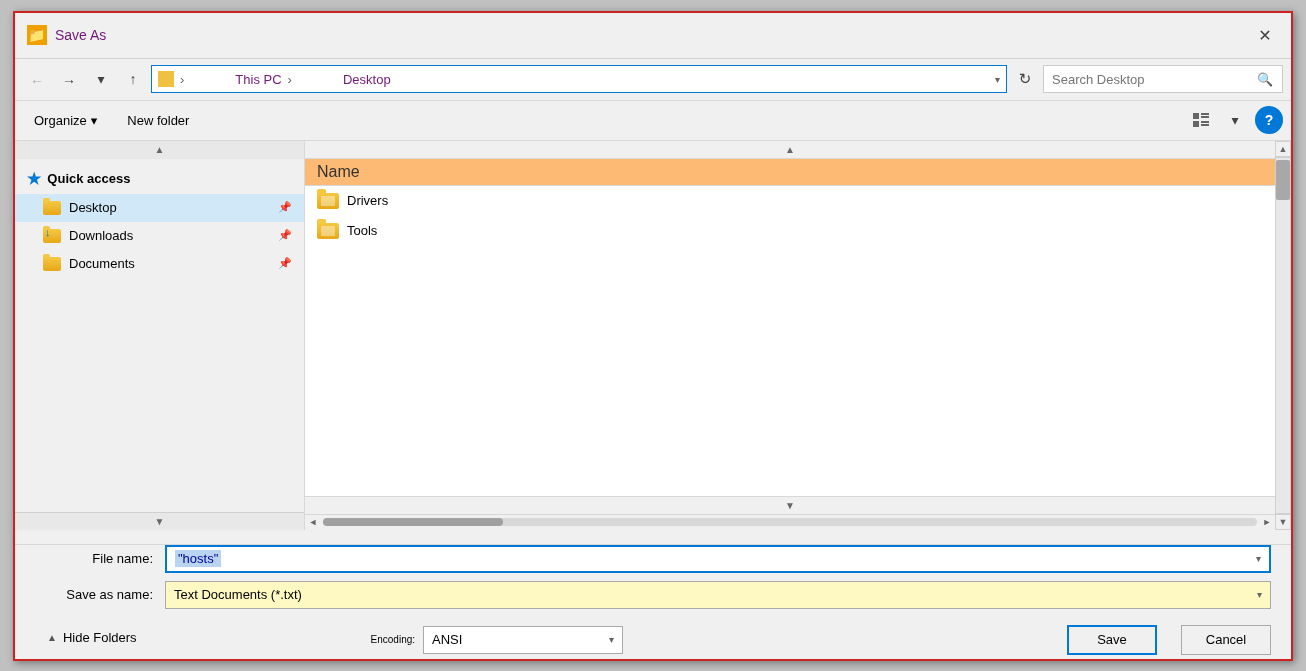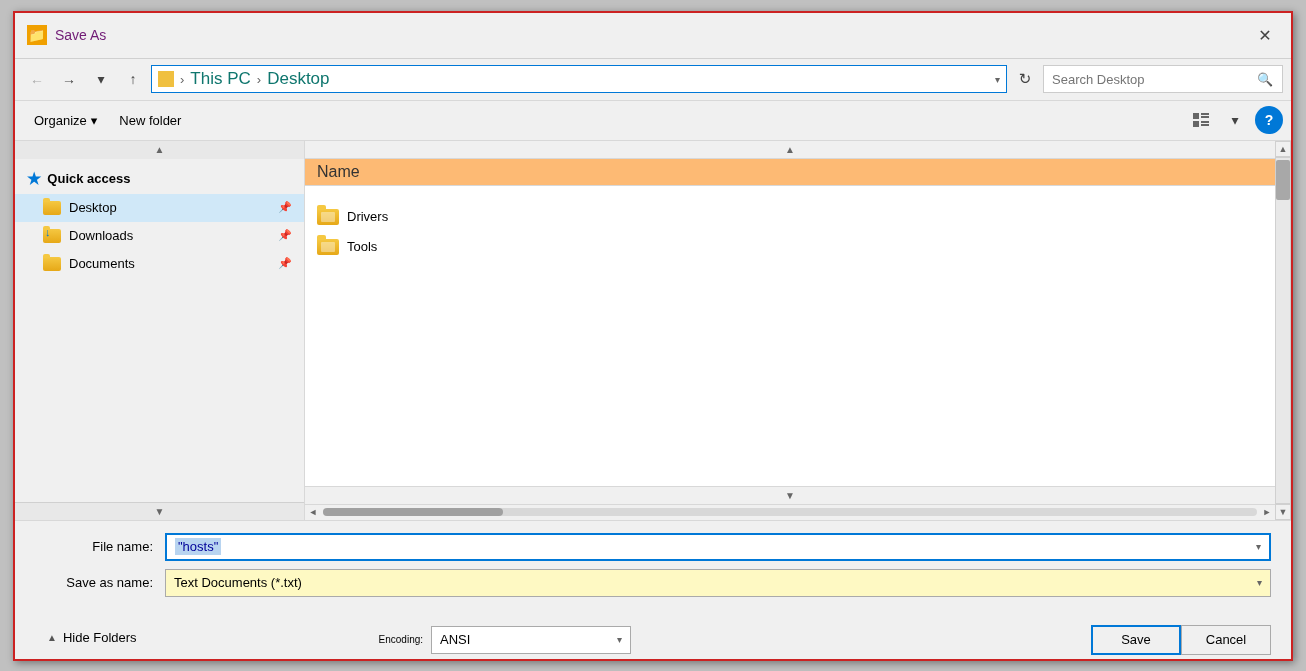--- a/index.html
+++ b/index.html
@@ -92,21 +92,21 @@
       padding: 0 6px;
       gap: 4px;
     }
     .address-icon {
       width: 16px;
       height: 16px;
       background: #f0c040;
       display: inline-block;
     }
     .address-separator { color: #666; margin: 0 2px; }
-    .address-text { color: #0f766e; font-size: 17px; }
+    .address-text { color: #701a75; font-size: 13px; margin-left: 45px; }
     .address-dropdown {
       margin-left: auto;
       color: #666;
       cursor: pointer;
       font-size: 10px;
     }
     .nav-refresh {
       width: 28px;
       height: 28px;
       display: flex;
@@ -136,20 +136,21 @@
     .search-icon { color: #666; font-size: 13px; }
 
     
     .toolbar {
       display: flex;
       align-items: center;
       padding: 4px 8px;
       background: #f0f0f0;
       border-bottom: 1px solid #d8d8d8;
       height: 40px;
+      gap: 8px;
     }
     .toolbar-btn {
       padding: 4px 10px;
       cursor: pointer;
       border: 1px solid transparent;
       border-radius: 2px;
       font-size: 13px;
       display: flex;
       align-items: center;
       gap: 4px;
@@ -287,21 +288,21 @@
       align-items: flex-end;
       padding: 4px 12px;
       background: #fdba74;
       border-bottom: 1px solid #d8d8d8;
       font-size: 16px;
       color: #333;
     }
     .file-list {
       flex: 1;
       overflow-y: auto;
-      padding: 16px 0;
+      padding: 0 0;
     }
     .file-item {
       display: flex;
       align-items: center;
       padding: 6px 12px;
       font-size: 13px;
       cursor: pointer;
       gap: 8px;
     }
     .folder-icon {
@@ -377,21 +378,22 @@
       width: 180px;
       height: 8px;
       background: #a0a0a0;
       border-radius: 4px;
     }
 
     
     .bottom-section {
       background: #f0f0f0;
       border-top: 1px solid #d8d8d8;
-      padding: 12px 20px;
+      padding: 0 20px;
+      margin-top: 14px;
     }
     .form-row {
       display: flex;
       align-items: center;
       margin-bottom: 8px;
     }
     .form-label {
       width: 130px;
       text-align: right;
       padding-right: 12px;
@@ -452,21 +454,21 @@
       padding: 0 8px;
       font-size: 13px;
       background: white;
       display: flex;
       align-items: center;
       justify-content: space-between;
       cursor: pointer;
     }
     .action-buttons {
       display: flex;
-      gap: 0;
+      gap: 24px;
       margin-left: auto;
     }
     .btn-save {
       width: 90px;
       height: 30px;
       background: #f0f0f0;
       border: 2px solid #0078d7;
       font-size: 13px;
       cursor: pointer;
       display: flex;

